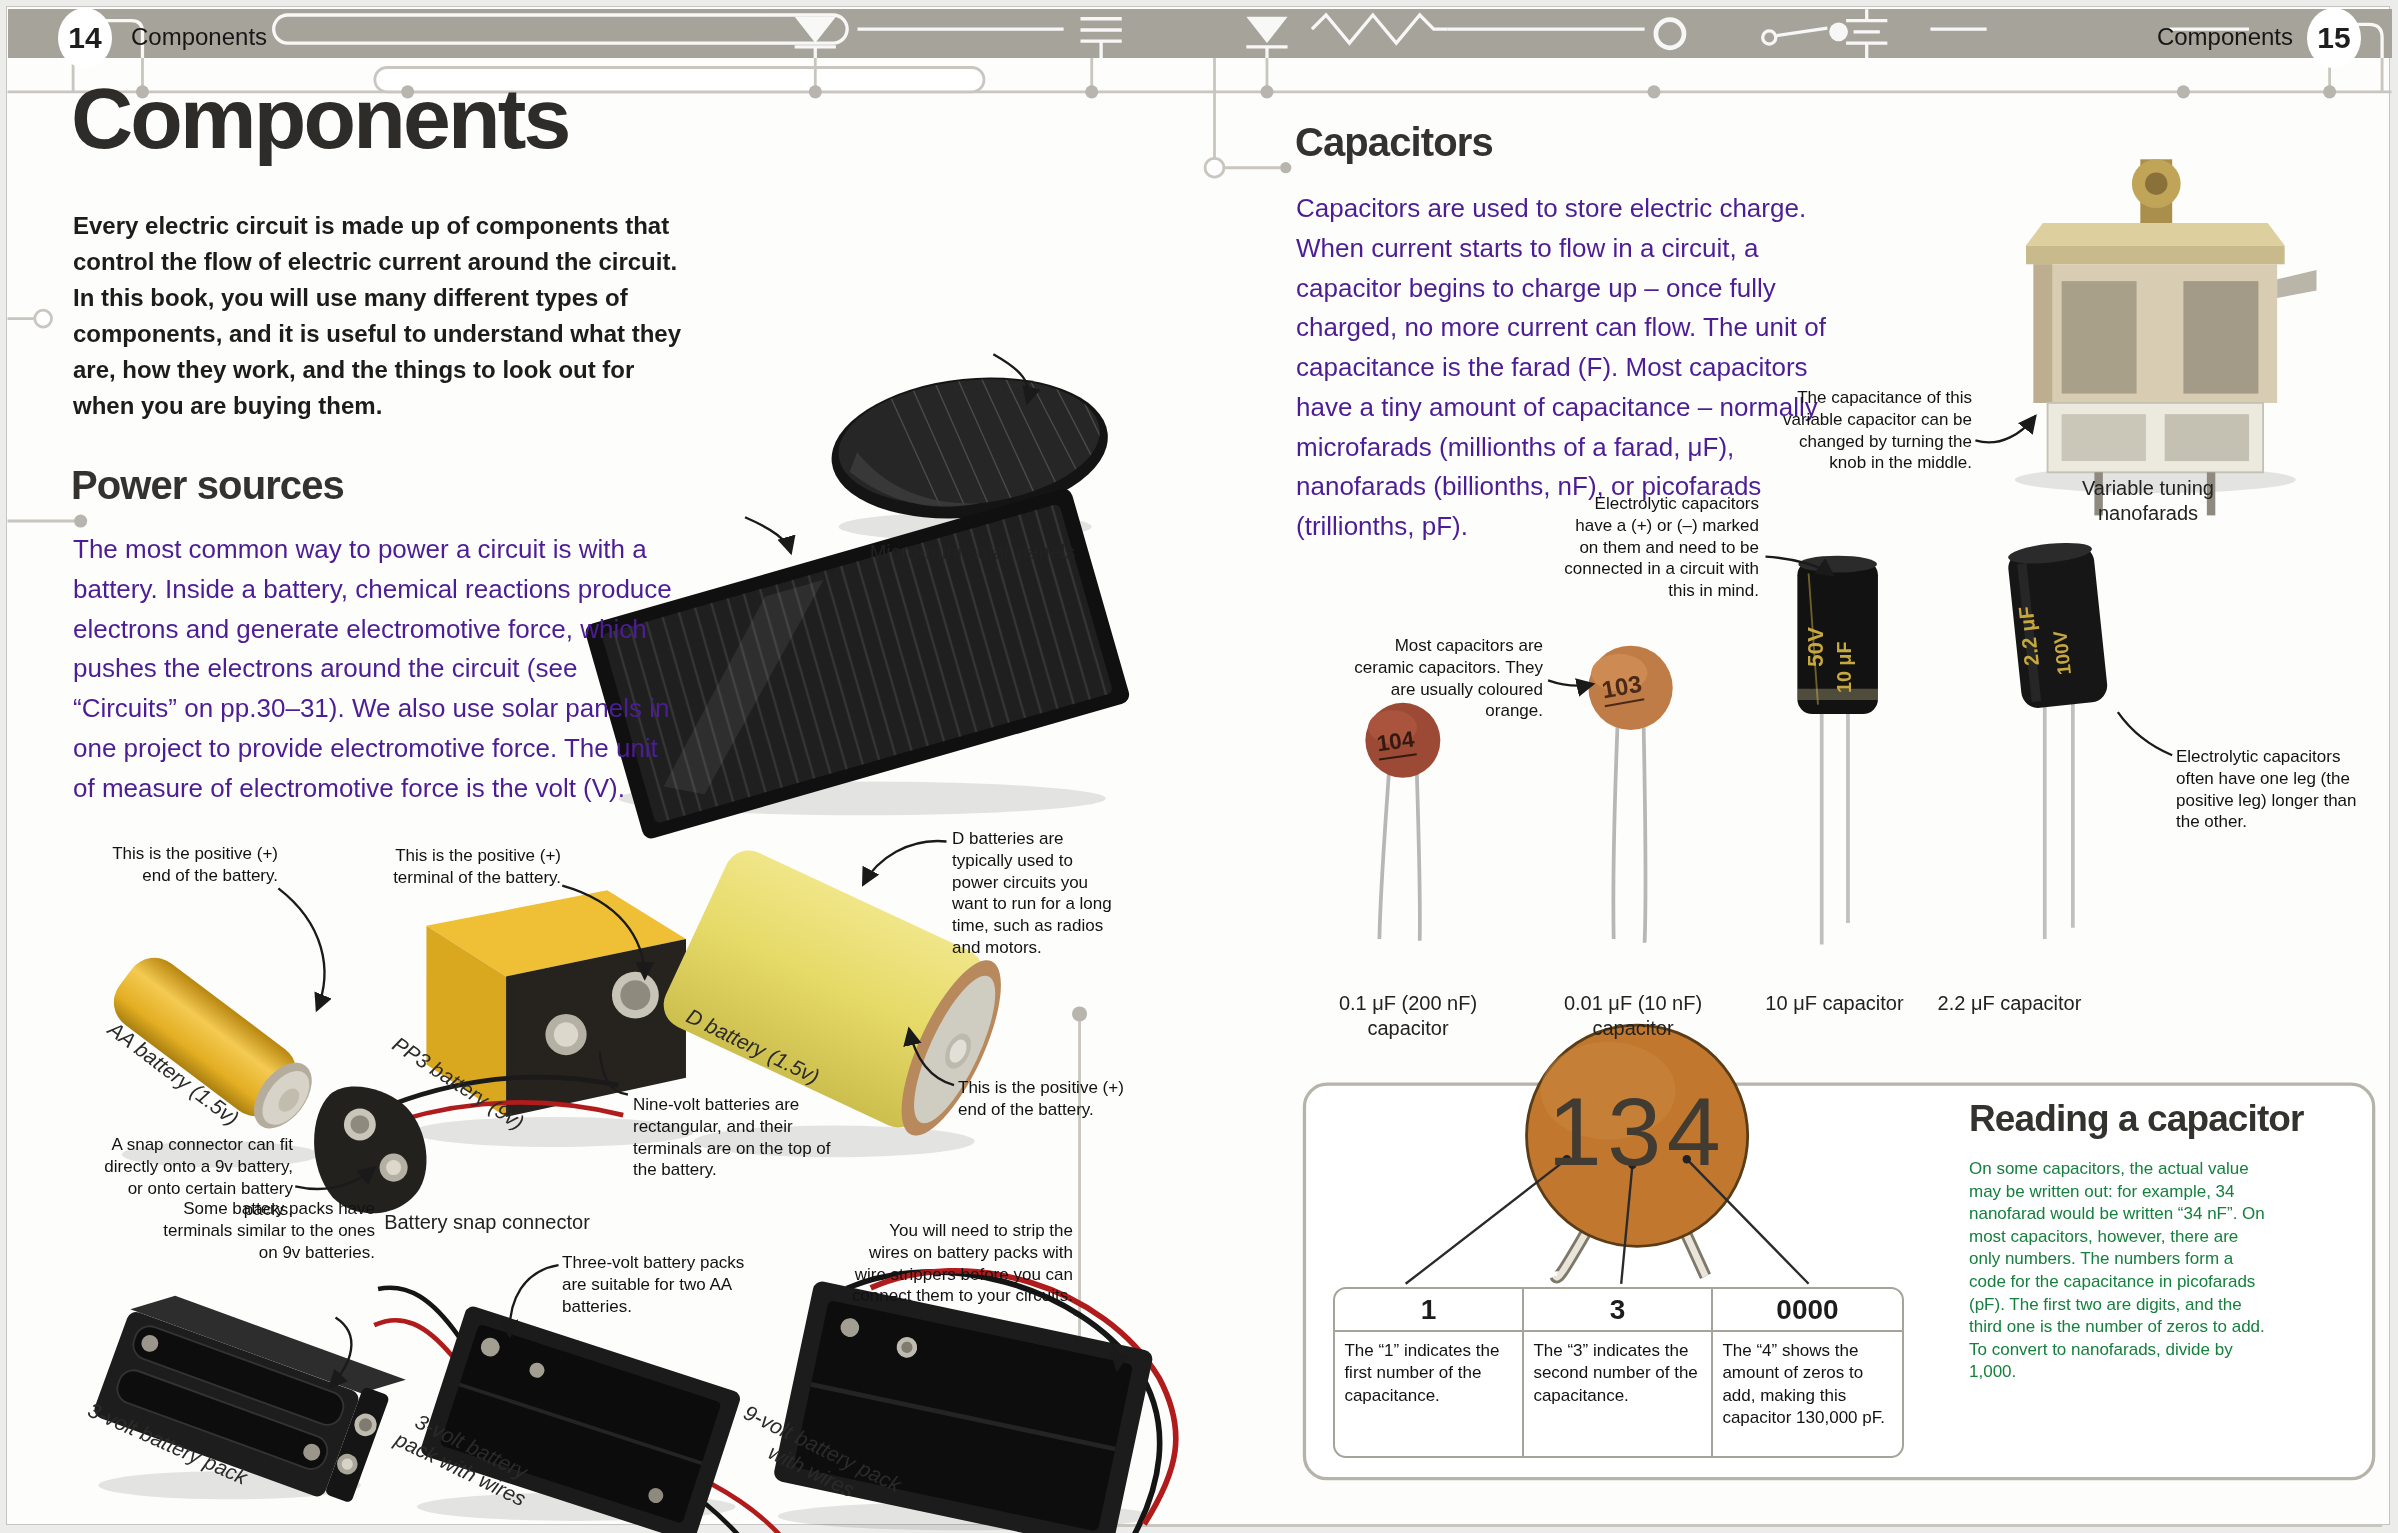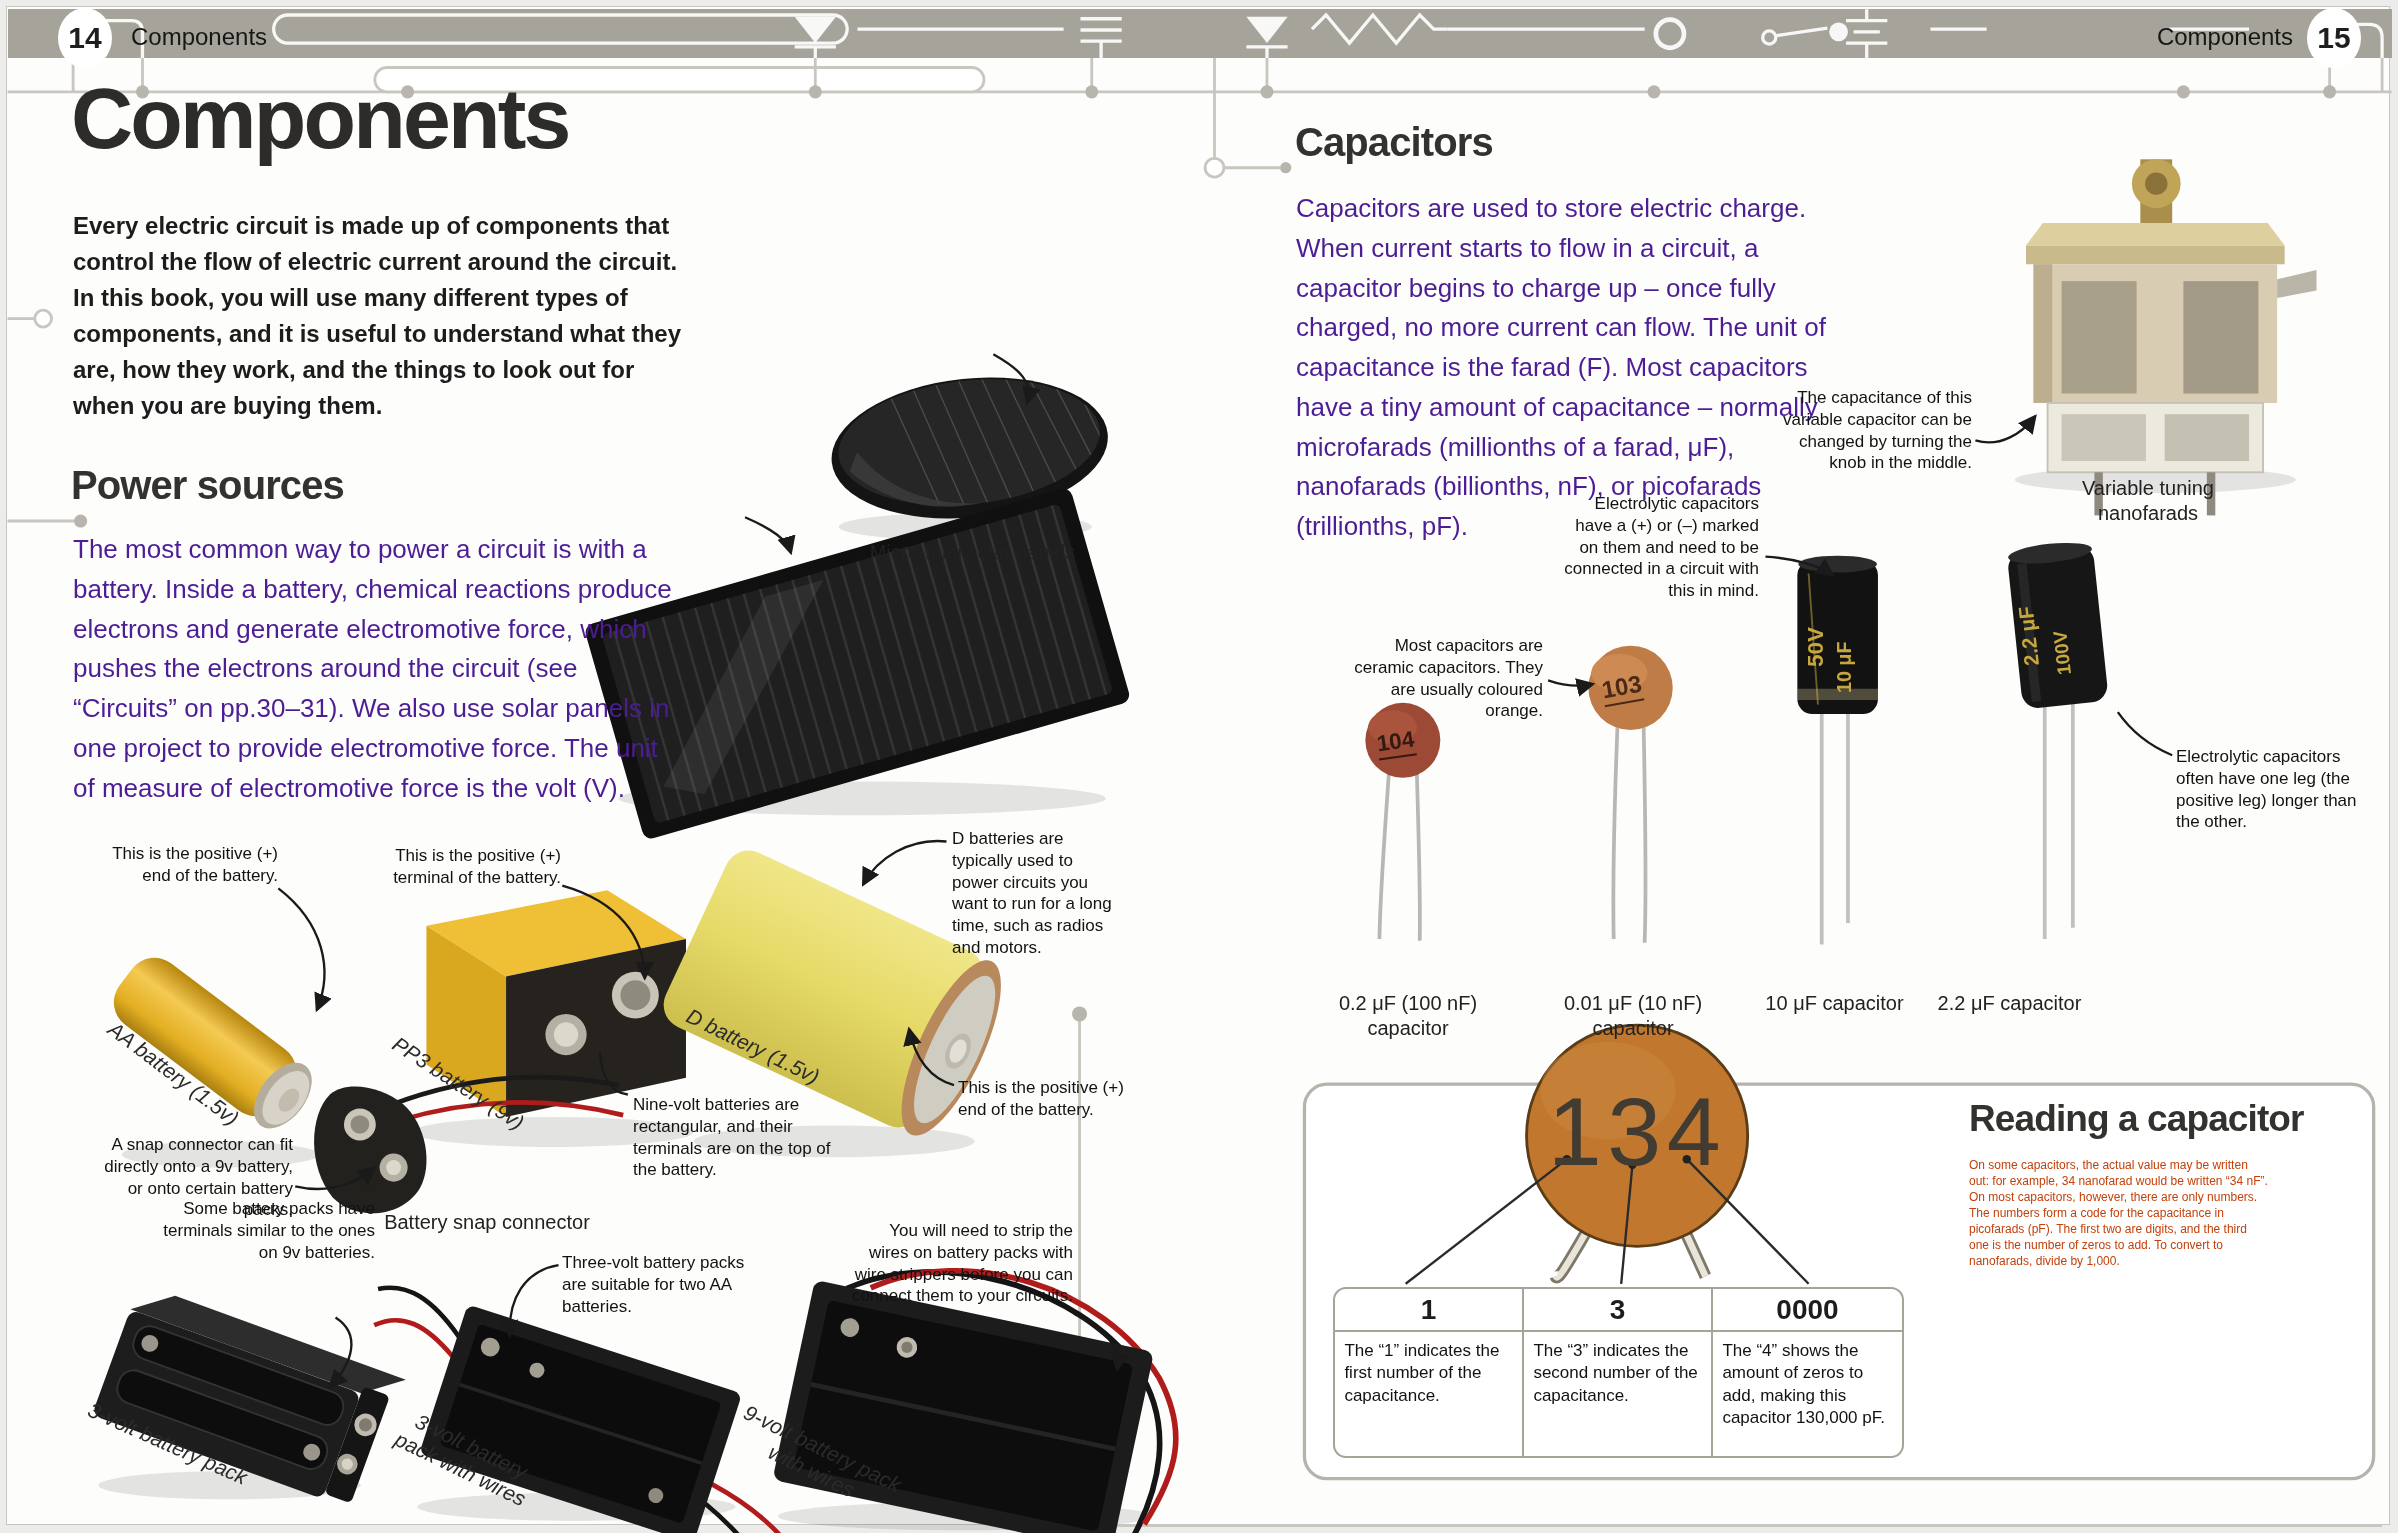--- a/index.html
+++ b/index.html
@@ -11,21 +11,21 @@
   svg.art{position:absolute;left:0;top:0;z-index:2;}
   .txt{position:absolute;z-index:3;}
   .pagenum{position:absolute;z-index:4;width:54px;height:60px;background:#fff;border-radius:50%;
            display:flex;align-items:center;justify-content:center;font-size:30px;font-weight:bold;color:#1e1e1e;}
   .bartitle{position:absolute;z-index:4;font-size:24px;color:#161616;top:23.4px;}
   .h1{font-size:86px;font-weight:bold;letter-spacing:-2.8px;color:#2e2c29;}
   .h2{font-size:40px;font-weight:bold;letter-spacing:-0.9px;color:#34322f;}
   .h3{font-size:37px;font-weight:bold;letter-spacing:-0.9px;color:#34322f;}
   .intro{font-size:24px;font-weight:bold;line-height:1.5;color:#1c1c1c;}
   .body{font-size:26px;line-height:1.53;color:#4c1d95;}
-  .rbody{font-size:12px;line-height:1.33;color:#c2410c;}
+  .rbody{font-size:17px;line-height:1.33;color:#15803d;}
   .ann{font-size:17px;line-height:1.28;color:#121212;}
   .r{text-align:right;}
   .lbl{font-size:20px;color:#222;text-align:center;line-height:1.25;}
   .ital{position:absolute;z-index:3;font-style:italic;font-size:21px;color:#2b2b2b;
         white-space:nowrap;transform-origin:left top;}
   .ital.wrap{white-space:normal;text-align:center;line-height:1.2;}
   .digits{font-size:97px;color:#413b31;letter-spacing:5.6px;font-weight:500;text-align:center;}
   .mark{position:absolute;z-index:3;font-weight:bold;transform-origin:center;
         border-bottom:2.8px solid currentColor;padding-bottom:0.9px;}
   .gold{position:absolute;z-index:3;color:#c7a83e;font-weight:bold;white-space:nowrap;transform-origin:left top;}
@@ -349,21 +349,21 @@
   <div class="txt ann r" style="left:1342px;top:635px;width:201px;">Most capacitors are ceramic capacitors. They are usually coloured orange.</div>
   <div class="txt ann" style="left:2176px;top:746px;width:201px;">Electrolytic capacitors often have one leg (the positive leg) longer than the other.</div>
 
   <div class="mark" style="left:1377px;top:729px;color:#331a10;font-size:22.5px;transform:rotate(-8deg);">104</div>
   <div class="mark" style="left:1602px;top:673px;color:#4a2a16;font-size:24px;transform:rotate(-10deg);">103</div>
   <div class="gold" style="left:1803px;top:667px;font-size:22.5px;transform:rotate(-90deg);">50V</div>
   <div class="gold" style="left:1833px;top:693px;font-size:19.7px;transform:rotate(-90deg);">10 μF</div>
   <div class="gold" style="left:2020px;top:667px;font-size:20.6px;transform:rotate(-96deg);">2.2 μF</div>
   <div class="gold" style="left:2054px;top:676px;font-size:19px;transform:rotate(-96deg);">100V</div>
 
-  <div class="txt lbl" style="left:1319px;top:991px;width:178px;">0.2 μF (100 nF) capacitor</div>
+  <div class="txt lbl" style="left:1319px;top:991px;width:178px;">0.1 μF (200 nF) capacitor</div>
   <div class="txt lbl" style="left:1544px;top:991px;width:178px;">0.01 μF (10 nF) capacitor</div>
   <div class="txt lbl" style="left:1750px;top:991px;width:169px;">10 μF capacitor</div>
   <div class="txt lbl" style="left:1925px;top:991px;width:169px;">2.2 μF capacitor</div>
 
   <div class="txt h3" style="left:1969px;top:1098px;">Reading a capacitor</div>
   <div class="txt rbody" style="left:1969px;top:1158px;width:300px;">On some capacitors, the actual value may be written out: for example, 34 nanofarad would be written “34 nF”. On most capacitors, however, there are only numbers. The numbers form a code for the capacitance in picofarads (pF). The first two are digits, and the third one is the number of zeros to add. To convert to nanofarads, divide by 1,000.</div>
 
   <div class="txt digits" style="left:1534px;top:1076px;width:206px;">134</div>
 
   <div class="tbl">

